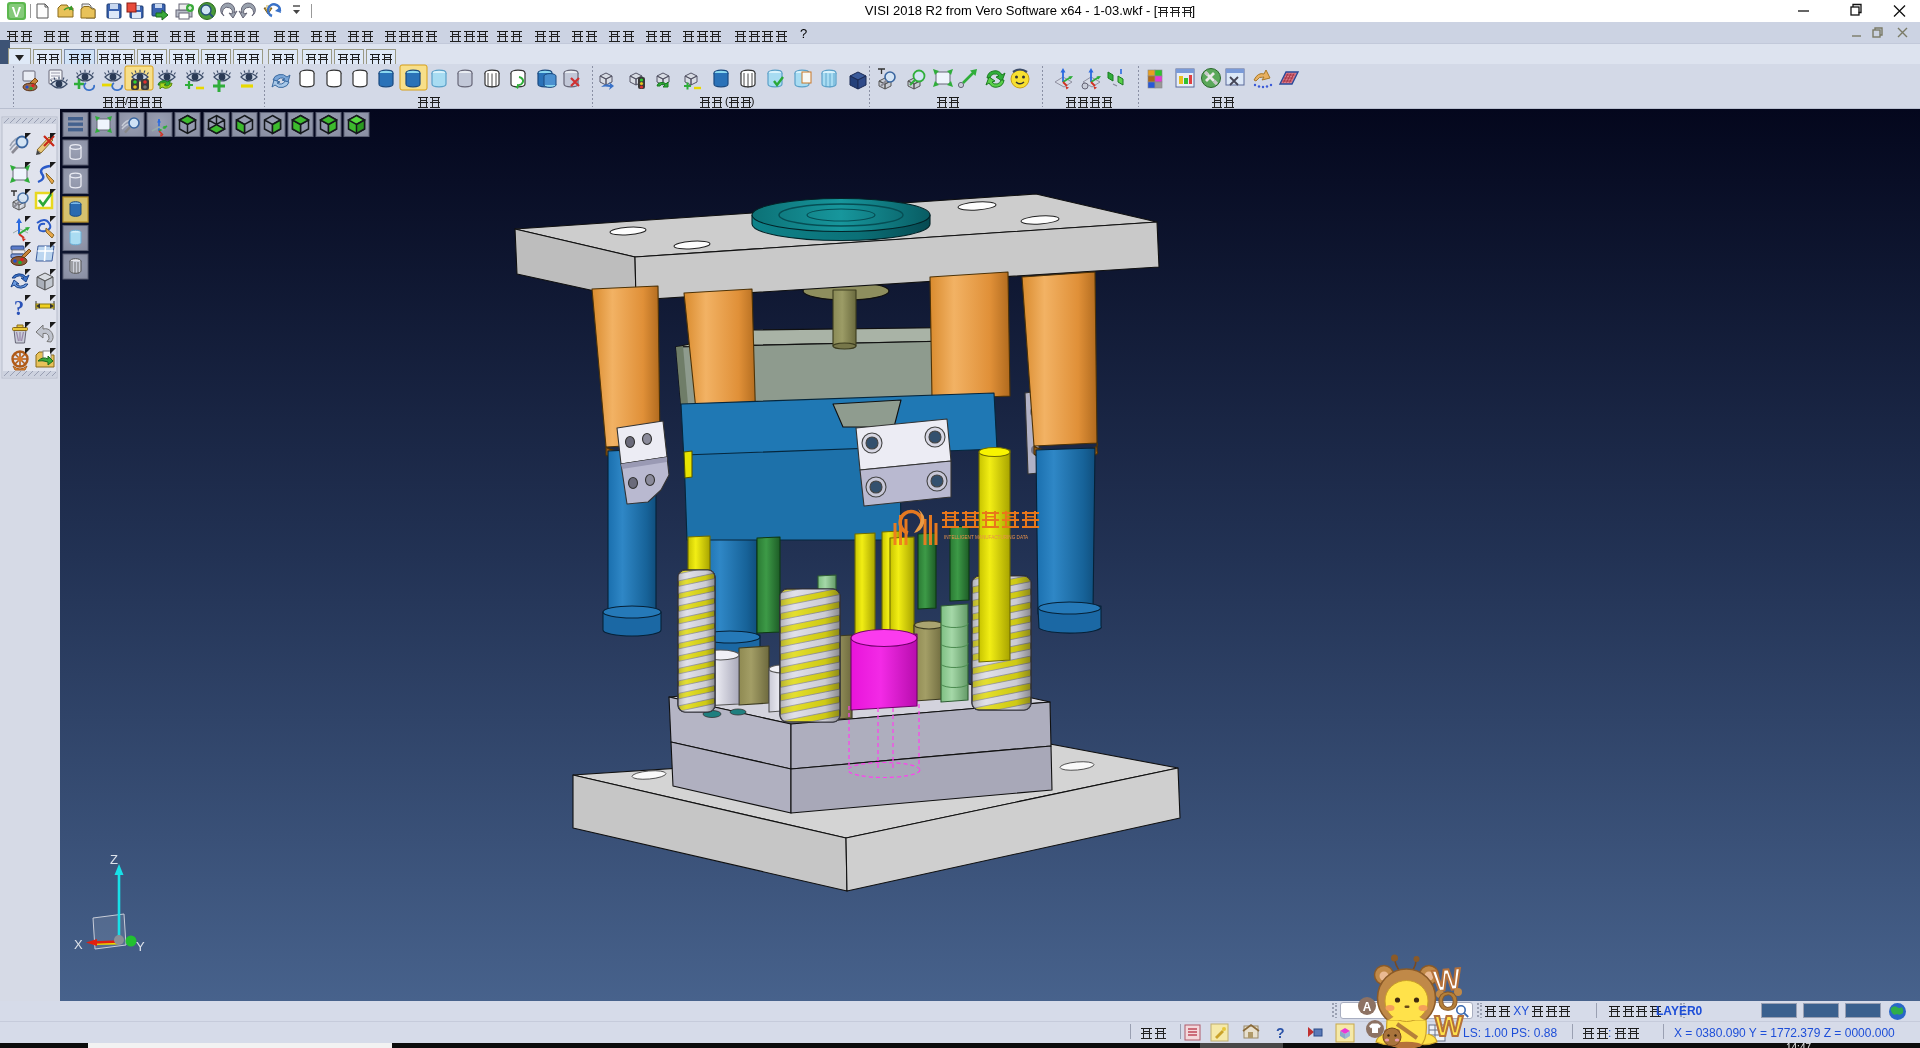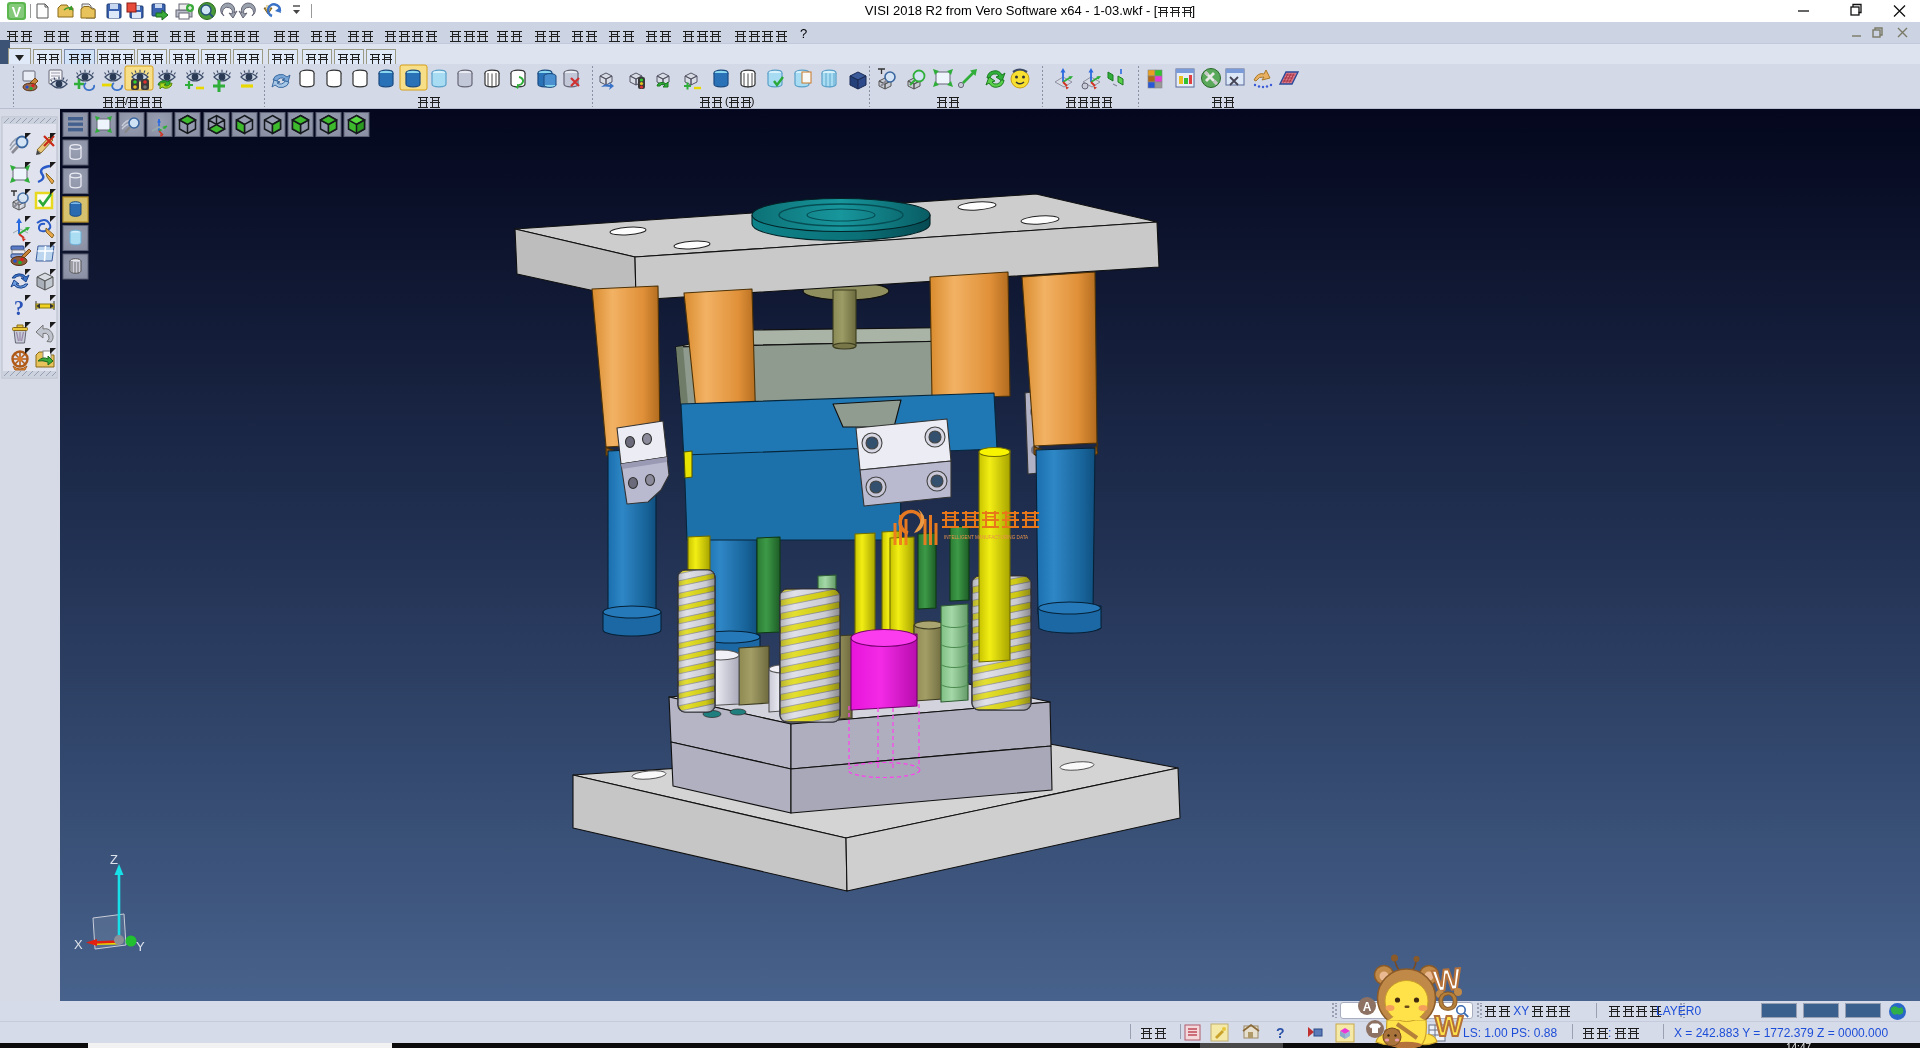--- a/index.html
+++ b/index.html
@@ -1193,21 +1193,21 @@
         <i></i>
       </span></span>
 <div class="vsep" style="left:1596px;top:1003px;height:15px"></div>
 <span class="st" style="left:1609px;top:1004px"><span class="zh">
         <i></i>
         <i></i>
         <i></i>
         <i></i>
       </span></span>
 <div class="dots" style="left:1680px;top:1003px;height:15px"></div>
-<span class="st" style="left:1656px;top:1004px;font-weight:normal">LAYER0</span>
+<span class="st" style="left:1656px;top:1004px;font-weight:bold">LAYER0</span>
 <div class="abs" style="left:1761px;top:1003px;width:36px;height:15px;background:#3a608e;border:1px solid #98a0b4"></div>
 <div class="abs" style="left:1803px;top:1003px;width:36px;height:15px;background:#3a608e;border:1px solid #98a0b4"></div>
 <div class="abs" style="left:1845px;top:1003px;width:36px;height:15px;background:#3a608e;border:1px solid #98a0b4"></div>
 <svg class="abs" style="left:1888px;top:1002px" width="19" height="19" viewBox="0 0 19 19">
       <circle cx="9.5" cy="9.5" r="8.5" fill="#2a67c8"></circle>
       <path d="M3,6 q3,-3 6,-1 q2,2 5,0 q2,3 1,6 q-3,3 -6,1 q-3,2 -5,-1 q-2,-3 -1,-5z" fill="#2fae4a"></path>
     </svg>
 <div class="vsep" style="left:1130px;top:1024px;height:15px"></div>
 <span class="st" style="left:1141px;top:1026px"><span class="zh">
         <i></i>
@@ -1236,21 +1236,21 @@
 <span class="st" style="left:1463px;top:1026px">LS: 1.00 PS: 0.88</span>
 <div class="vsep" style="left:1572px;top:1024px;height:15px"></div>
 <span class="st" style="left:1583px;top:1026px"><span class="zh">
         <i></i>
         <i></i>
       </span>: <span class="zh">
         <i></i>
         <i></i>
       </span></span>
 <div class="vsep" style="left:1663px;top:1024px;height:15px"></div>
-<span class="st" style="left:1674px;top:1026px">X = 242.883 Y = 1772.379 Z = 0000.000</span>
+<span class="st" style="left:1674px;top:1026px">X = 0380.090 Y = 1772.379 Z = 0000.000</span>
 </div>
 <div class="abs" style="left:88px;top:1043px;width:304px;height:5px;background:#f2f2f2"></div>
 <div class="abs" style="left:1200px;top:1043px;width:83px;height:5px;background:#484848"></div>
 <span class="abs" style="left:1786px;top:1042px;font-size:10px;color:#eee;z-index:5">14:47</span>
 
 <svg class="abs" style="left:1345px;top:938px" width="130" height="110" viewBox="0 0 130 110" id="mascot">
 <g stroke="#7a4a20" stroke-width="1.6" fill="none">
 <path d="M54,32 q-4,-6 -4,-10"></path>
       <path d="M68,32 q3,-5 3,-9"></path>
 </g>

